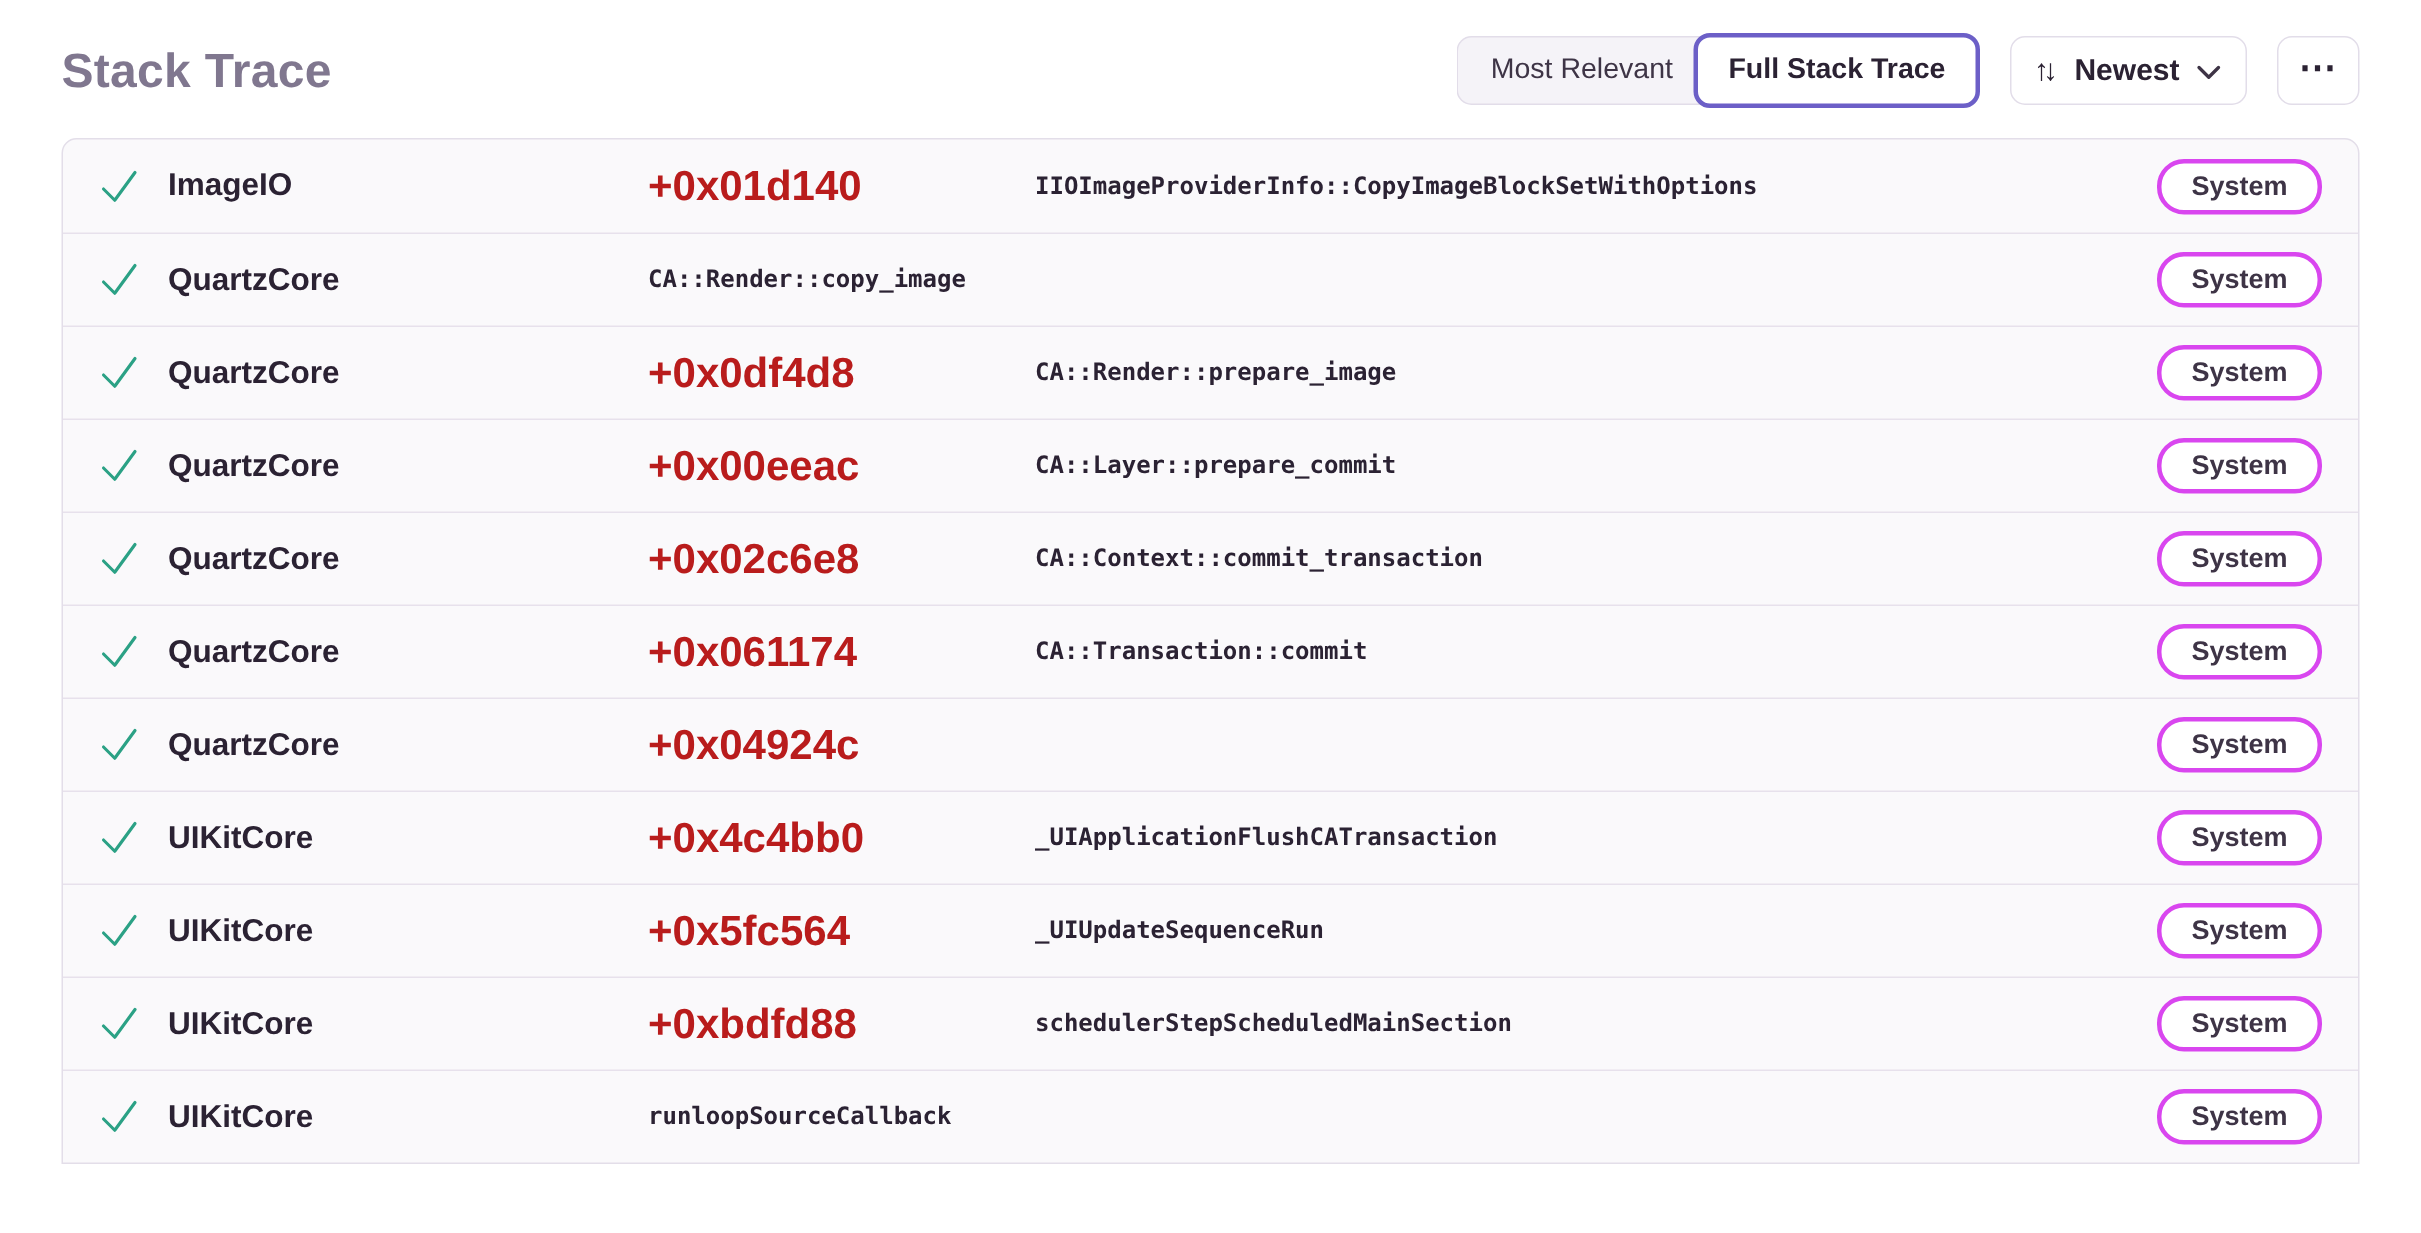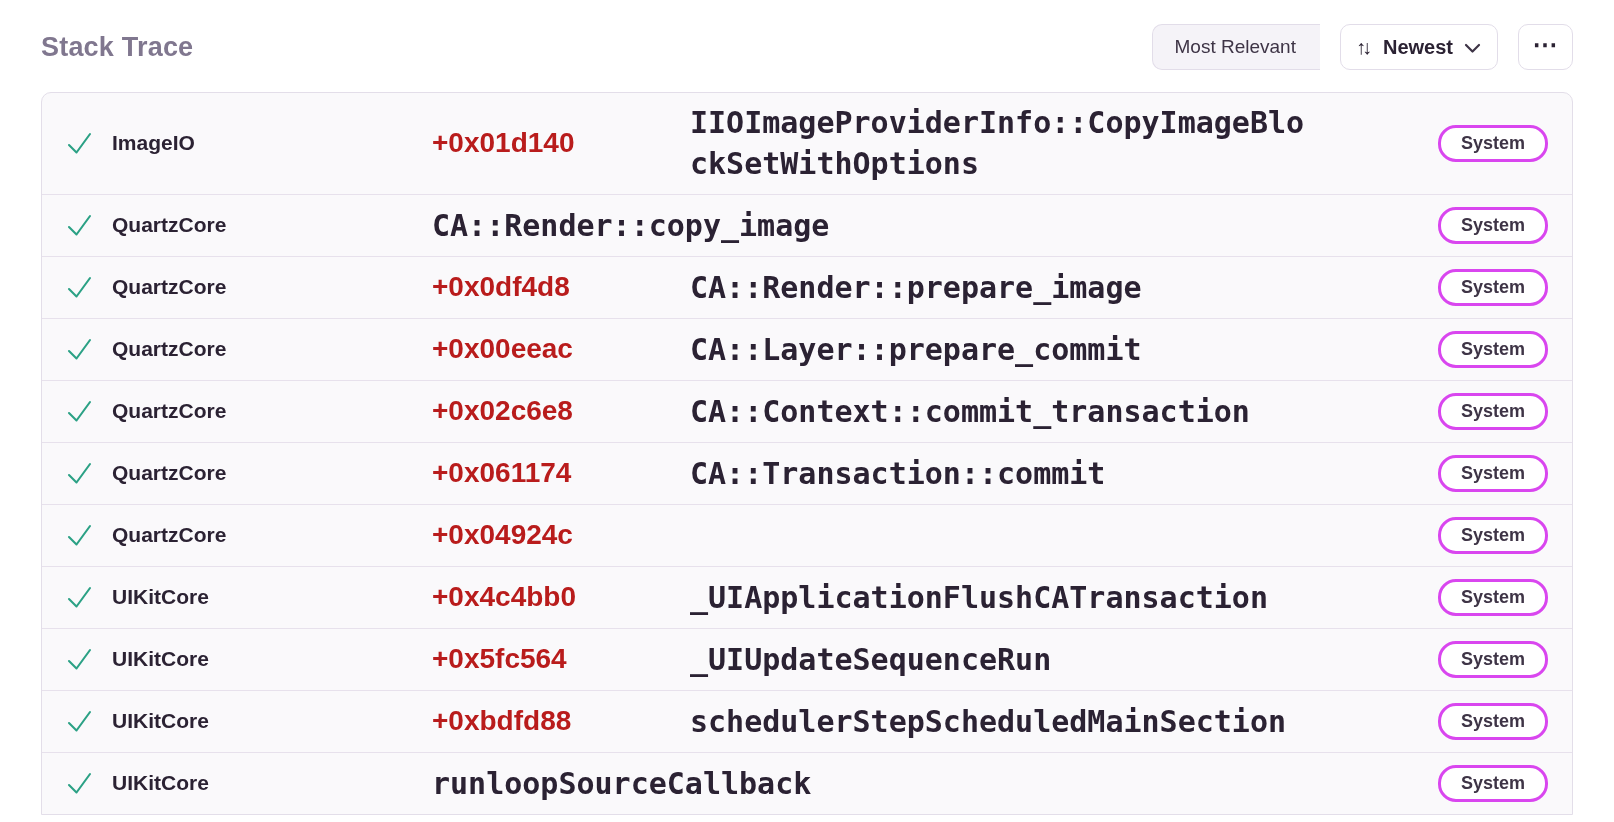--- a/index.html
+++ b/index.html
@@ -12,21 +12,21 @@
     color: #2B2233;
   }
   .page { padding: 0 41px; }
 
   
   .header {
     display: flex; align-items: center; justify-content: space-between;
     margin-top: 16px; margin-bottom: 14px; height: 62px;
   }
   .page-title {
-    font-size: 27px; font-weight: 700; color: #80778F; letter-spacing: 0.2px;
+    font-size: 32px; font-weight: 700; color: #80778F; letter-spacing: 0.2px;
   }
   .controls { display: flex; align-items: center; gap: 20px; }
 
   .seg-group { display: flex; align-items: center; }
   .seg-inactive {
     height: 46px; padding: 0 24px 0 22px;
     background: #F5F3F8; border: 1px solid #E2DDE9;
     border-radius: 10px 0 0 10px; border-right: none;
     font-family: "Liberation Sans", sans-serif;
     font-size: 19px; color: #3E3446;
@@ -72,40 +72,41 @@
     min-height: 62px; padding: 9px 24px;
     border-top: 1px solid #E7E1EC;
   }
   .frame-row:first-child { border-top: none; }
   .cell-check { width: 46px; flex: none; display: flex; align-items: center; }
   .cell-module { width: 320px; flex: none; font-size: 21px; color: #2B2233; }
   .cell-offset { width: 258px; flex: none; font-size: 28px; color: #b91c1c; cursor: pointer; }
   .cell-function {
     width: 630px; flex: none;
     font-family: "DejaVu Sans Mono", monospace;
-    font-size: 30px; line-height: 1.38; color: #2B2233;
+    font-size: 16px; line-height: 1.38; color: #2B2233;
     word-break: break-all;
   }
   .badge {
     margin-left: auto; flex: none;
     background: #ffffff; border: 3px solid #d946ef; border-radius: 18px;
     padding: 5px 20px; font-size: 18px; color: #3E3446;
   }
 </style>
 </head>
 <body>
 
 <div class="page">
 
   <div class="header">
     <div class="page-title">Stack Trace</div>
 
     <div class="controls">
       <div class="seg-group">
         <button class="seg-inactive">Most Relevant</button>
+        <button class="seg-active">Full Stack Trace</button>
       </div>
 
       <button class="sort-button">
         <span class="sort-arrows">↑↓</span>
         <span>Newest</span>
         <svg class="chevron" width="17" height="11" viewBox="0 0 17 11">
           <polyline points="2,2 8.5,8.5 15,2" fill="none" stroke="#3E3446" stroke-width="2.2" stroke-linecap="round" stroke-linejoin="round"></polyline>
         </svg>
       </button>
 

